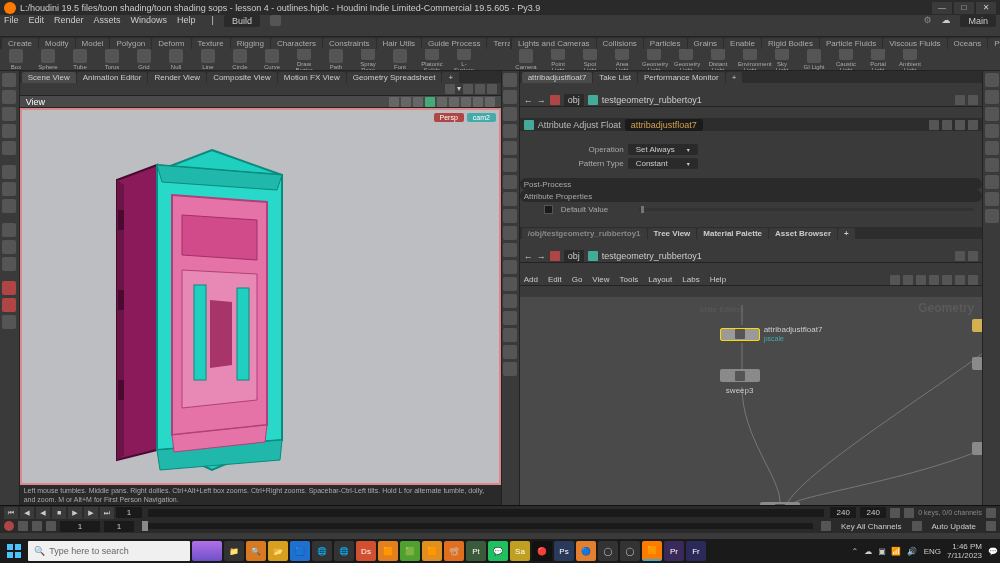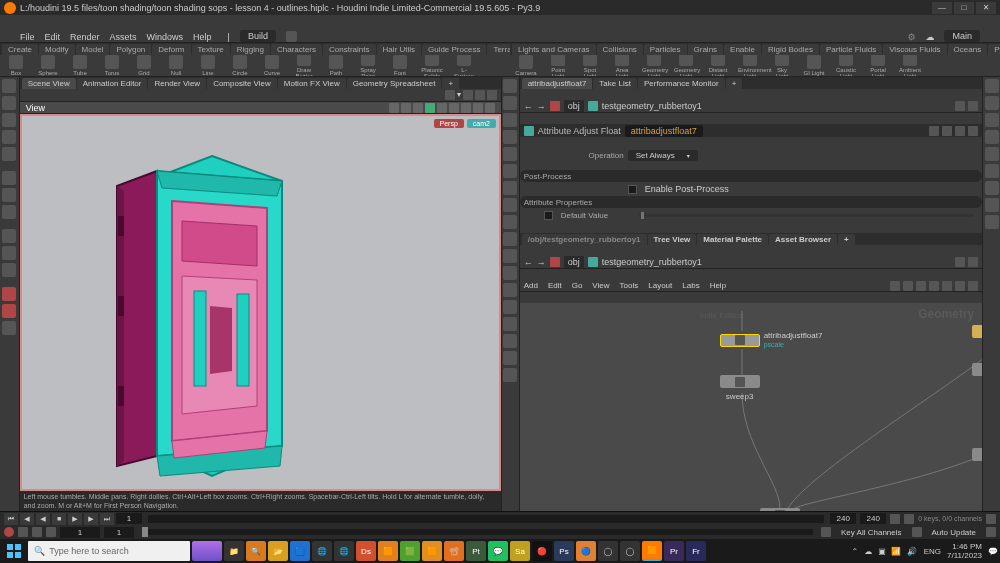--- a/index.html
+++ b/index.html
@@ -1,21 +1,21 @@
 <!DOCTYPE html>
 <html><head>
 <meta charset="utf-8">
 <style>
 * { margin: 0; padding: 0; box-sizing: border-box; font-family: "Segoe UI", Arial, sans-serif; }
 body { width: 1000px; height: 563px; background: #3a3a3a; color: #ccc; font-size: 9px; overflow: hidden; position: relative; }
 .titlebar { height: 15px; background: #2a2a2a; display: flex; align-items: center; padding: 0 4px; justify-content: space-between; }
 .titlebar-text { font-size: 9px; color: #ccc; }
 .win-controls { display: flex; gap: 2px; }
 .win-btn { width: 20px; height: 12px; background: #3a3a3a; color: #ccc; display: flex; align-items: center; justify-content: center; font-size: 8px; }
-.menubar { height: 28px; background: #3a3a3a; display: flex; align-items: flex-end; padding: 0 20px; gap: 10px; border-bottom: 1px solid #222; }
+.menubar { height: 22px; background: #3a3a3a; display: flex; align-items: flex-start; padding: 0 4px; gap: 10px; border-bottom: 1px solid #222; }
 .menubar span { font-size: 9px; color: #ccc; }
 .shelf-tabs { height: 12px; background: #2d2d2d; display: flex; align-items: center; padding: 0 2px; gap: 1px; overflow: hidden; }
 .shelf-tab { background: #3a3a3a; padding: 1px 6px; font-size: 8px; color: #aaa; border-radius: 2px 2px 0 0; white-space: nowrap; }
 .shelf-body { height: 22px; background: #3a3a3a; display: flex; align-items: center; padding: 0 4px; gap: 8px; border-bottom: 1px solid #222; overflow: hidden; }
 .shelf-tool { width: 24px; text-align: center; font-size: 6px; color: #aaa; }
 .shelf-tool-icon { width: 14px; height: 14px; background: #555; margin: 0 auto 1px; border-radius: 2px; }
 .middle { display: flex; height: 434px; }
 .left-tools { width: 20px; background: #3a3a3a; border-right: 1px solid #222; display: flex; flex-direction: column; padding-top: 2px; gap: 3px; align-items: center; }
 .tool-icon { width: 14px; height: 14px; background: #555; border-radius: 2px; }
 .left-panel { width: 490px; display: flex; flex-direction: column; }
@@ -320,27 +320,28 @@
         <div class="path-icon"></div>
       </div>
     </div>
     <div class="param-body">
       <div class="param-row">
         <div class="param-label">Operation</div>
         <div class="param-select">
             <span>Set Always</span>
           </div>
       </div>
+      <div class="param-row">
+        <div class="param-label">Pattern Type</div>
+        <div class="param-select">
+            <span>Constant</span>
+          </div>
+      </div>
       <div style="height:8px;"></div>
       <div class="param-section">Post-Process</div>
-      <div class="param-row">
-        <div style="width:100px;"></div>
-        <div class="checkbox"></div>
-        <span>Enable Post-Process</span>
-      </div>
       <div class="param-section">Attribute Properties</div>
       <div class="param-row">
         <div class="checkbox" style="margin-left:20px;"></div>
         <div class="param-label" style="width:70px;text-align:left;">Default Value</div>
         <div class="param-slider" style="opacity:.4;">
             <div class="param-slider-handle"></div>
           </div>
       </div>
     </div>
 

